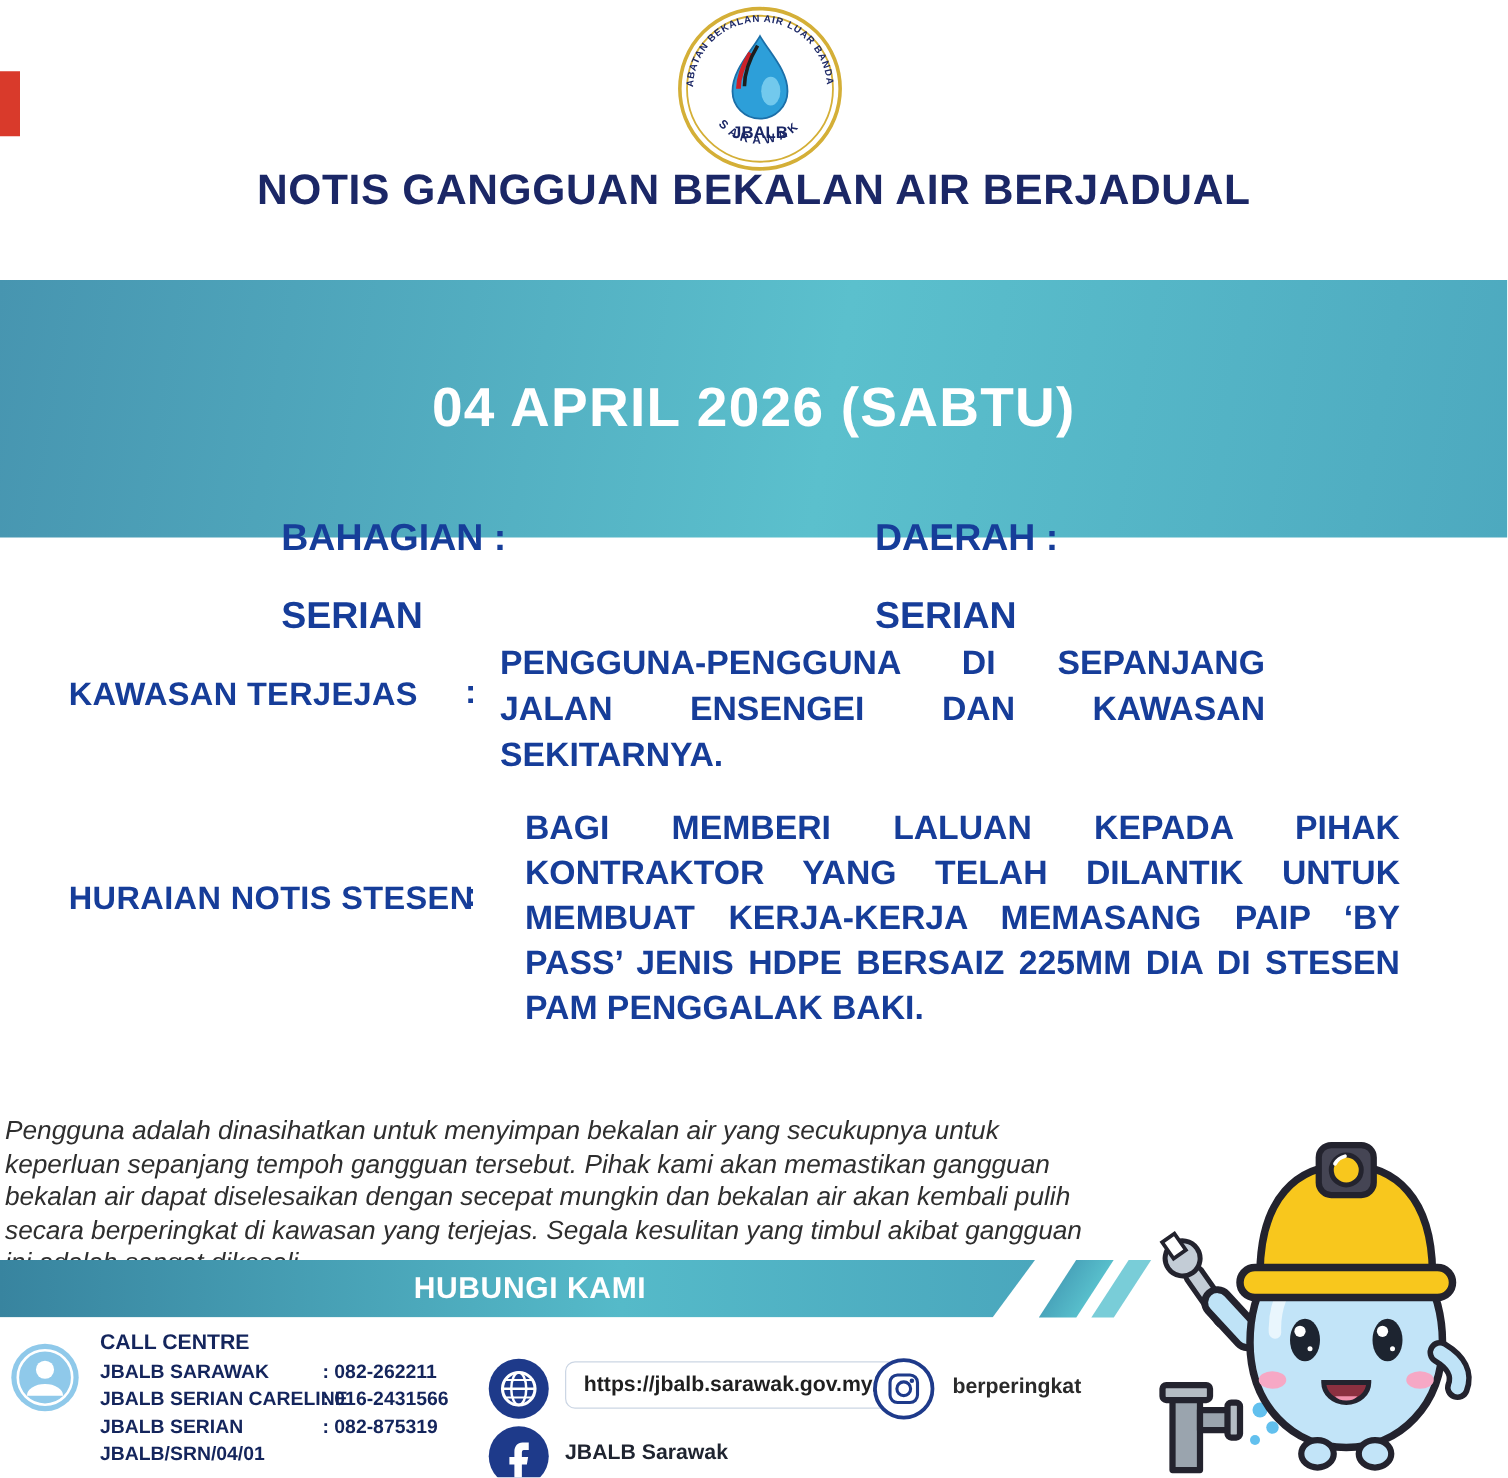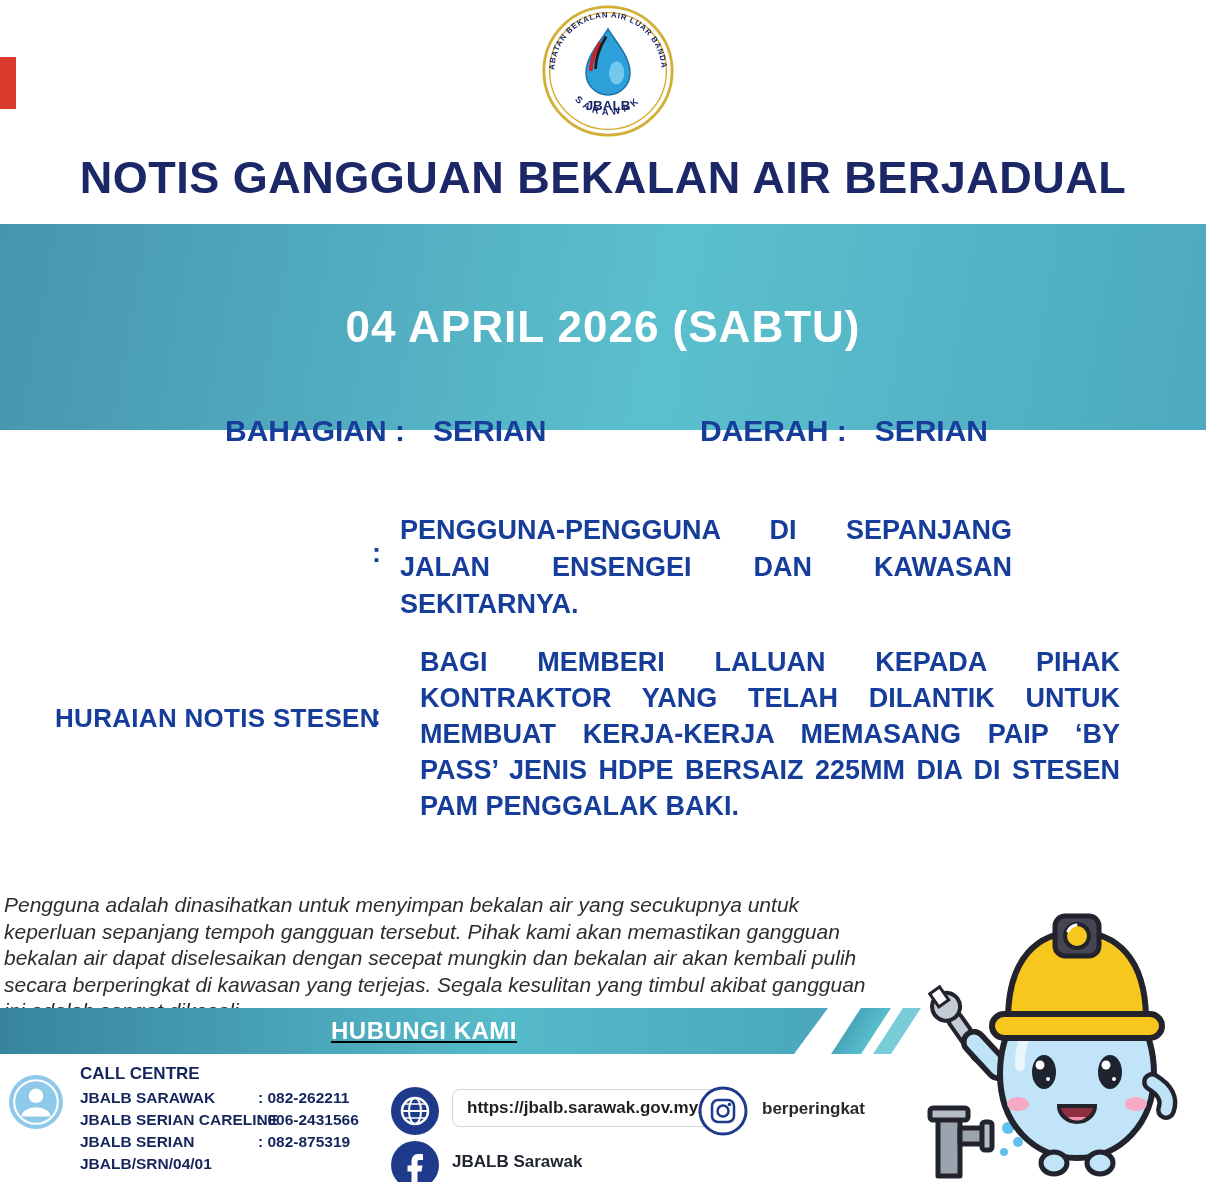--- a/index.html
+++ b/index.html
@@ -4,50 +4,50 @@
 <style>
   html,body{margin:0;padding:0;background:#ffffff;}
   .poster{position:relative;width:1206px;height:1182px;background:#ffffff;overflow:hidden;
           font-family:"Liberation Sans",sans-serif;}
   .abs{position:absolute;}
 
   .red-mark{left:0;top:57px;width:16px;height:52px;background:#d93a2b;}
 
   .logo{left:541px;top:4px;width:134px;height:134px;}
 
-  .title{left:0;top:152px;width:100%;text-align:center;font-size:45px;font-weight:bold;
+  .title{left:0;top:133px;width:100%;text-align:center;font-size:34px;font-weight:bold;
          color:#1b2766;letter-spacing:.5px;}
 
   .band{left:0;top:200px;width:100%;height:206px;
         background:linear-gradient(100deg,#4795b0 0%,#5bc0cd 55%,#4da9bf 100%);
         display:flex;flex-direction:column;align-items:center;justify-content:center;gap:14px;margin-top:24px;}
   .band .line{color:#ffffff;font-weight:bold;font-size:44px;letter-spacing:1px;}
 
-  .region{top:414px;display:flex;gap:28px;}
+  .region{top:414px;display:flex;gap:28px;flex-direction:column;}
   .bahagian{left:225px;}
   .daerah{left:700px;}
   .region span{font-weight:bold;font-size:30px;color:#163d99;}
 
   .sec-label{font-weight:bold;font-size:26px;color:#163d99;letter-spacing:.3px;}
   .kawasan-label{left:55px;top:540px;}
   .huraian-label{left:55px;top:703px;}
   .colon{font-weight:bold;font-size:27px;color:#163d99;}
   .kawasan-colon{left:372px;top:538px;}
   .huraian-colon{left:372px;top:701px;}
   .sec-value{font-weight:bold;font-size:27px;color:#163d99;text-align:justify;}
   .kawasan-value{left:400px;top:512px;width:612px;line-height:37px;}
   .huraian-value{left:420px;top:644px;width:700px;line-height:36px;}
 
   .advisory{left:4px;top:892px;width:862px;font-size:21px;font-style:italic;color:#2e2e2e;
             line-height:26.5px;}
 
   .hubungi-bar{left:0;top:1008px;width:828px;height:46px;
         background:linear-gradient(90deg,#38849f 0%,#55bac9 60%,#4aa7bd 100%);
         clip-path:polygon(0 0,100% 0,calc(100% - 34px) 100%,0 100%);
-        display:flex;align-items:center;justify-content:center;padding-left:20px;box-sizing:border-box;text-decoration:underline;}
+        display:flex;align-items:center;justify-content:center;padding-left:20px;box-sizing:border-box;}
   .hubungi-bar .txt{color:#ffffff;font-weight:bold;font-size:24px;letter-spacing:.5px;}
   .stripe1{left:846px;top:1008px;width:30px;height:46px;transform:skewX(-33deg);
         background:linear-gradient(90deg,#49a5bb,#58bfcc);}
   .stripe2{left:888px;top:1008px;width:18px;height:46px;transform:skewX(-33deg);
         background:#79cdd8;}
 
   .person-icon{left:8px;top:1074px;width:56px;height:56px;}
   .cc-head{left:80px;top:1064px;font-size:17px;font-weight:bold;color:#14255c;}
   .cc-rows{left:80px;top:1087px;width:330px;}
   .cc-row{display:flex;height:22px;align-items:center;}
@@ -99,20 +99,21 @@
 
   <div class="abs region bahagian">
     <span>BAHAGIAN :</span>
     <span>SERIAN</span>
   </div>
   <div class="abs region daerah">
     <span>DAERAH :</span>
     <span>SERIAN</span>
   </div>
 
+  <div class="abs sec-label kawasan-label">KAWASAN TERJEJAS</div>
   <div class="abs colon kawasan-colon">:</div>
   <div class="abs sec-value kawasan-value">PENGGUNA-PENGGUNA DI SEPANJANG JALAN ENSENGEI DAN KAWASAN SEKITARNYA.</div>
 
   <div class="abs sec-label huraian-label">HURAIAN NOTIS STESEN</div>
   <div class="abs colon huraian-colon">:</div>
   <div class="abs sec-value huraian-value">BAGI MEMBERI LALUAN KEPADA PIHAK KONTRAKTOR YANG TELAH DILANTIK UNTUK MEMBUAT KERJA-KERJA MEMASANG PAIP ‘BY PASS’  JENIS HDPE BERSAIZ 225MM DIA DI STESEN PAM PENGGALAK BAKI.</div>
 
   <div class="abs advisory">Pengguna adalah dinasihatkan untuk menyimpan bekalan air yang secukupnya untuk keperluan sepanjang tempoh gangguan tersebut. Pihak kami akan memastikan gangguan bekalan air dapat diselesaikan dengan secepat mungkin dan bekalan air akan kembali pulih secara berperingkat di kawasan yang terjejas. Segala kesulitan yang timbul akibat gangguan ini adalah sangat dikesali.</div>
 
   <div class="abs hubungi-bar">
@@ -130,21 +131,21 @@
 
   <div class="abs cc-head">CALL CENTRE</div>
 
   <div class="abs cc-rows">
     <div class="cc-row">
       <span class="lbl">JBALB SARAWAK</span>
       <span class="val">: 082-262211</span>
     </div>
     <div class="cc-row">
       <span class="lbl">JBALB SERIAN CARELINE</span>
-      <span class="val">: 006-2431566</span>
+      <span class="val">: 016-2431566</span>
     </div>
     <div class="cc-row">
       <span class="lbl">JBALB SERIAN</span>
       <span class="val">: 082-875319</span>
     </div>
     <div class="cc-row">
       <span class="lbl">JBALB/SRN/04/01</span>
       <span class="val"></span>
     </div>
   </div>

